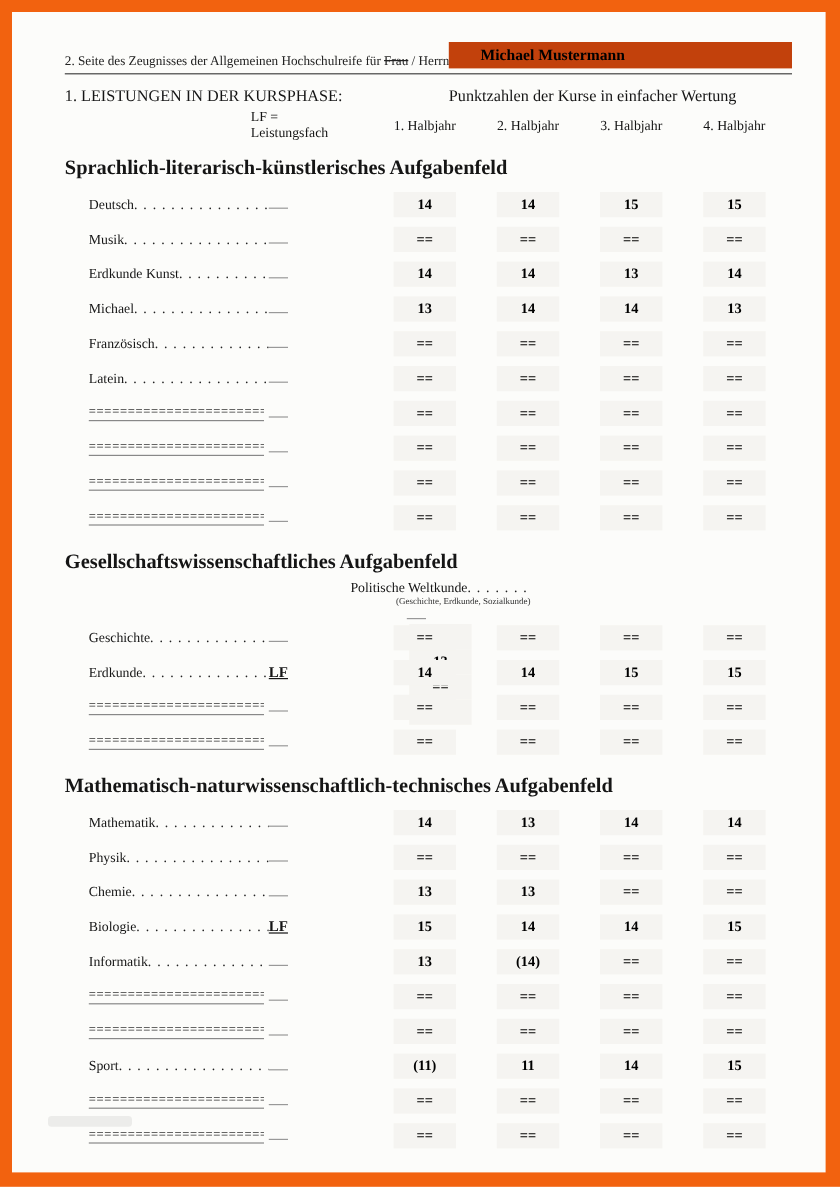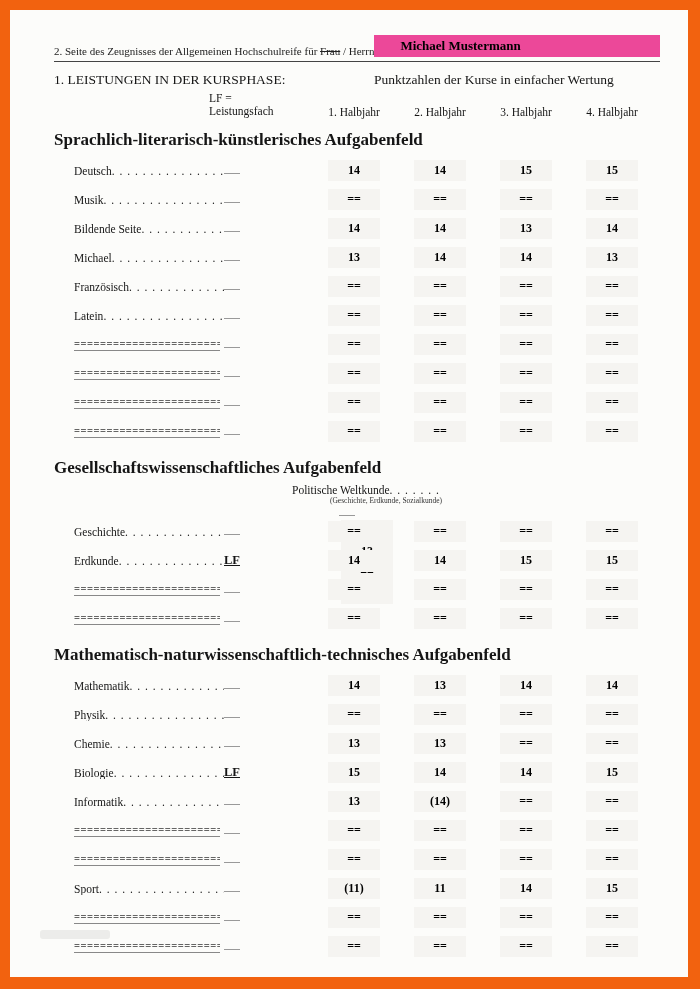--- a/index.html
+++ b/index.html
@@ -13,32 +13,32 @@
     position:absolute;left:10px;top:10px;width:678px;height:967px;
     background:#fcfcfa;overflow:hidden;
   }
   .content{padding:25px 28px 0 44px;}
 
   
   .head-small{display:flex;align-items:flex-end;font-size:11px;color:#222;}
   .head-small .htext{white-space:nowrap;}
   .strike{text-decoration:line-through;}
   .name-box{
-    margin-left:auto;width:310px;background:#ec4899;
+    margin-left:auto;width:310px;background:#c2410c;
     padding:3px 0 3px 26px;font-weight:bold;font-size:13px;color:#000;
   }
   .head-rule{border:0;border-top:1.4px solid #444;margin:4px 0 0 0;}
 
   
   .title-row{position:relative;margin-top:10px;font-size:13.5px;height:18px;}
   .title-left{position:absolute;left:0;top:0;white-space:nowrap;}
   .title-right{position:absolute;left:320px;top:0;white-space:nowrap;}
 
   
-  .colhead-row{display:flex;margin-top:2px;padding-left:20px;align-items:flex-end;}
+  .colhead-row{display:flex;margin-top:2px;padding-left:20px;align-items:center;}
   .lf-legend{width:206px;font-size:11.5px;line-height:13px;}
   .lf-legend .inner{margin-left:135px;white-space:nowrap;}
   .colhead-spacer{width:31px;}
   .halb{width:86px;text-align:center;font-size:11.5px;white-space:nowrap;}
 
   
   .section-title{font-weight:bold;font-size:17px;margin:12px 0 6px 0;}
   .row{display:flex;align-items:center;height:29px;padding-left:20px;}
   .row.has-sub{height:33px;flex-direction:column;}
   .name-cell{width:150px;position:relative;font-size:11.5px;}
@@ -145,21 +145,21 @@
           <div class="val-cell">
             <span class="pill">==</span>
           </div>
           <div class="val-cell">
             <span class="pill">==</span>
           </div>
         </div>
         <div class="row">
           <div class="name-cell">
             <div class="subj-line">
-              <span class="subj">Bildende Seite</span>
+              <span class="subj">Erdkunde Kunst</span>
               <span class="dots">. . . . . . . . . . . . . . . . . . . . . . . . . . . . . . . . . . . . . . . . </span>
             </div>
           </div>
           <div class="lf-cell"><span class="lf-dash"></span></div>
           <div class="row-spacer"></div>
           <div class="val-cell">
             <span class="pill">14</span>
           </div>
           <div class="val-cell">
             <span class="pill">14</span>

